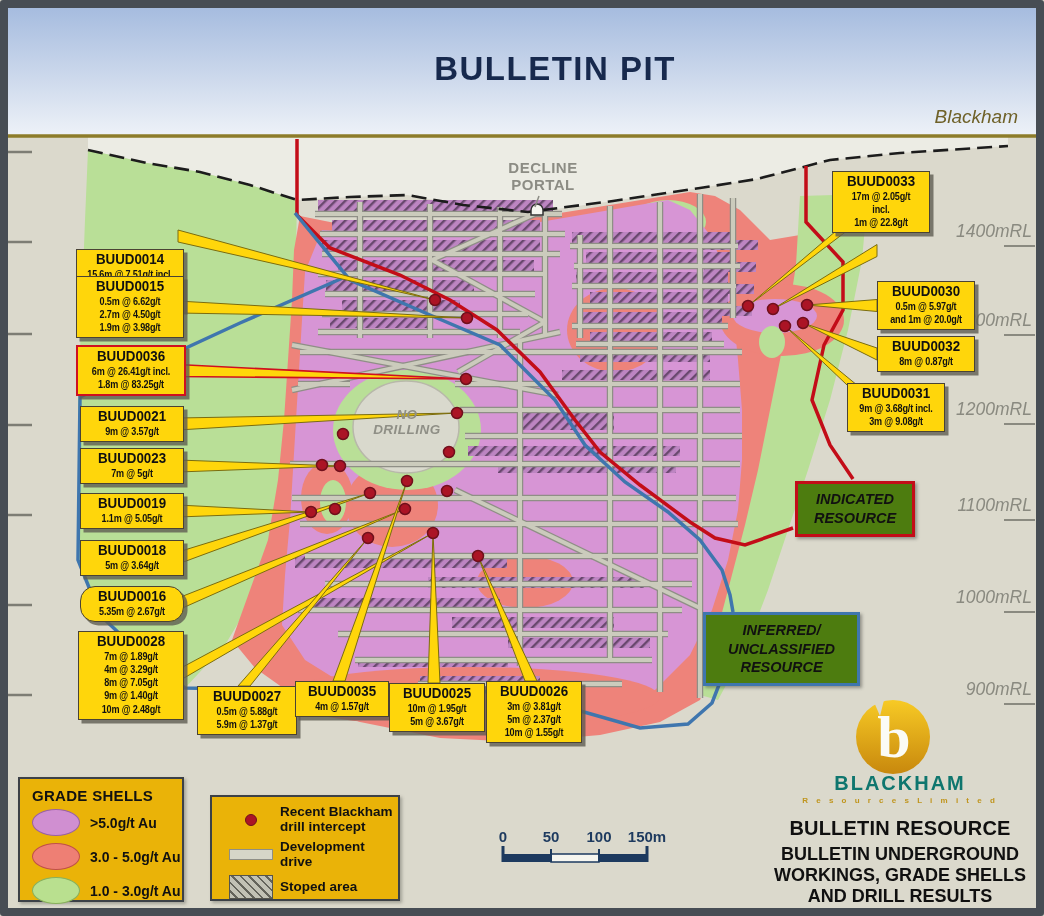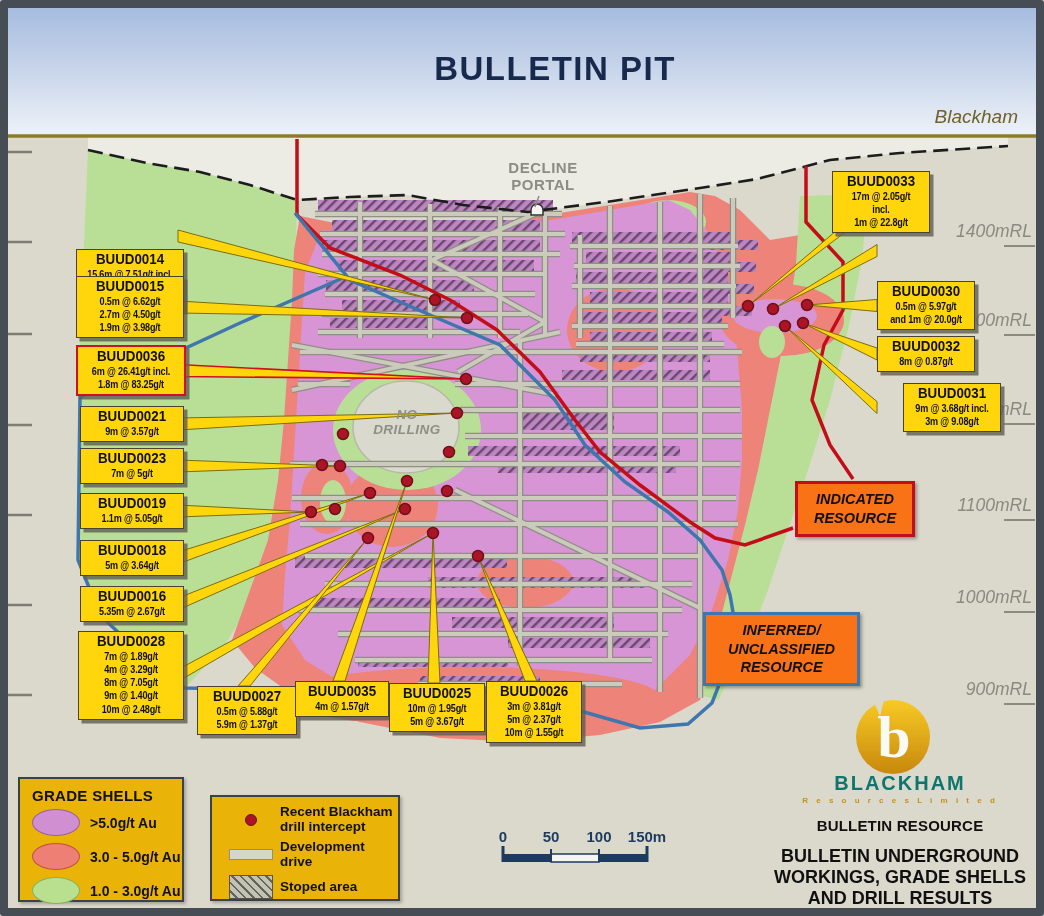--- a/index.html
+++ b/index.html
@@ -11,21 +11,21 @@
   .frame{position:absolute;inset:0;border:8px solid #474d54;border-radius:3px;pointer-events:none;z-index:60;}
   .pre{white-space:pre-line;}
   .map-title{position:absolute;left:90px;top:50px;width:930px;text-align:center;z-index:5;
      font-size:33px;font-weight:800;letter-spacing:1.5px;color:#17294d;}
   .surface-lbl{position:absolute;right:26px;top:106px;z-index:5;font-style:italic;
      font-size:19px;color:#6f6128;}
   .portal-lbl{position:absolute;left:488px;top:160px;width:110px;text-align:center;z-index:5;
      font-size:15px;font-weight:600;color:#8c8c84;letter-spacing:.5px;line-height:1.12;}
   .nodrill-lbl{position:absolute;left:352px;top:408px;width:110px;text-align:center;z-index:5;
      font-style:italic;font-size:13.5px;font-weight:600;color:#8f8f86;line-height:1.1;letter-spacing:.5px;}
-  .res-box{position:absolute;background:#f97316;z-index:8;text-align:center;
+  .res-box{position:absolute;background:#4d7c0f;z-index:8;text-align:center;
      font-style:italic;font-weight:800;color:#111;box-shadow:2px 2px 3px rgba(60,60,55,.45);}
   .res-box.indicated{left:795px;top:481px;width:114px;border:3.5px solid #c30d18;
      font-size:14.5px;line-height:1.3;padding:6px 0;}
   .res-box.inferred{left:703px;top:612px;width:151px;border:3.5px solid #3f76ae;
      font-size:14.5px;line-height:1.28;padding:6px 0;}
   .callout{position:absolute;background:#ffd60b;border:1.5px solid #4a4334;z-index:10;
      text-align:center;padding:2px 2px 3px;box-shadow:3.5px 3.5px 0 rgba(95,93,82,.8);}
   .callout.red{border:2.5px solid #cf1020;}
   .co-title{font-size:14.5px;font-weight:800;color:#111;line-height:1.1;transform:scaleX(.92);white-space:nowrap;}
   .co-lines{font-size:10.8px;font-weight:700;color:#111;line-height:1.22;transform:scaleX(.84);
@@ -44,22 +44,22 @@
   .sym-row{display:flex;align-items:center;margin-bottom:6px;}
   .sym-cell{width:58px;display:flex;justify-content:center;flex:0 0 auto;}
   .sym-dot{width:10px;height:10px;border-radius:50%;background:#ab1425;border:1px solid #70101c;}
   .sym-bar{width:42px;height:9px;background:#d6d6c8;border:1.5px solid #8f8f86;}
   .sym-hatch{width:42px;height:22px;border:1.5px solid #55554d;
      background:repeating-linear-gradient(45deg,#c2c2b5 0 4px,#64645b 4px 6px);}
   .sym-label{font-size:13.5px;font-weight:700;color:#111;line-height:1.08;}
   .brand{position:absolute;left:765px;top:772px;width:270px;text-align:center;z-index:9;}
   .brand-name{font-size:20px;font-weight:800;color:#0f766e;letter-spacing:2px;}
   .brand-sub{font-size:8px;font-weight:700;color:#c0951d;letter-spacing:3px;margin-top:1px;}
-  .brand-title{font-size:15px;font-weight:800;color:#101010;margin-top:12px;letter-spacing:.2px;}
-  .brand-subtitle{font-size:18px;font-weight:800;color:#101010;line-height:1.16;margin-top:12px;}
+  .brand-title{font-size:20px;font-weight:800;color:#101010;margin-top:12px;letter-spacing:.2px;}
+  .brand-subtitle{font-size:18px;font-weight:800;color:#101010;line-height:1.16;margin-top:4px;}
 </style>
 </head>
 <body>
 
 <div id="stage">
   <div class="sky"></div>
 
   <svg id="art" width="1044" height="916" viewBox="0 0 1044 916">
     <defs>
       <pattern id="hatch" width="7" height="7" patternUnits="userSpaceOnUse" patternTransform="rotate(45)">
@@ -407,21 +407,21 @@
       <div class="co-lines">7m @ 5g/t</div>
     </div>
     <div class="callout" style="left: 80px; top: 493px; width: 98px;">
       <div class="co-title">BUUD0019</div>
       <div class="co-lines">1.1m @ 5.05g/t</div>
     </div>
     <div class="callout" style="left: 80px; top: 540px; width: 98px;">
       <div class="co-title">BUUD0018</div>
       <div class="co-lines">5m @ 3.64g/t</div>
     </div>
-    <div class="callout" style="left: 80px; top: 586px; width: 98px;">
+    <div class="callout" style="left: 80px; top: 586px; width: 98px; border-radius: 15px;">
       <div class="co-title">BUUD0016</div>
       <div class="co-lines">5.35m @ 2.67g/t</div>
     </div>
     <div class="callout" style="left: 78px; top: 631px; width: 100px;">
       <div class="co-title">BUUD0028</div>
       <div class="co-lines">7m @ 1.89g/t
 4m @ 3.29g/t
 8m @ 7.05g/t
 9m @ 1.40g/t
 10m @ 2.48g/t</div>
@@ -453,19 +453,19 @@
     </div>
     <div class="callout" style="left: 877px; top: 281px; width: 92px;">
       <div class="co-title">BUUD0030</div>
       <div class="co-lines">0.5m @ 5.97g/t
 and 1m @ 20.0g/t</div>
     </div>
     <div class="callout" style="left: 877px; top: 336px; width: 92px;">
       <div class="co-title">BUUD0032</div>
       <div class="co-lines">8m @ 0.87g/t</div>
     </div>
-    <div class="callout" style="left: 903px; top: 383px; width: 92px;">
+    <div class="callout" style="left: 847px; top: 383px; width: 92px;">
       <div class="co-title">BUUD0031</div>
       <div class="co-lines">9m @ 3.68g/t incl.
 3m @ 9.08g/t</div>
     </div>
     <div class="frame"></div>
 </div>
 
 </body></html>

